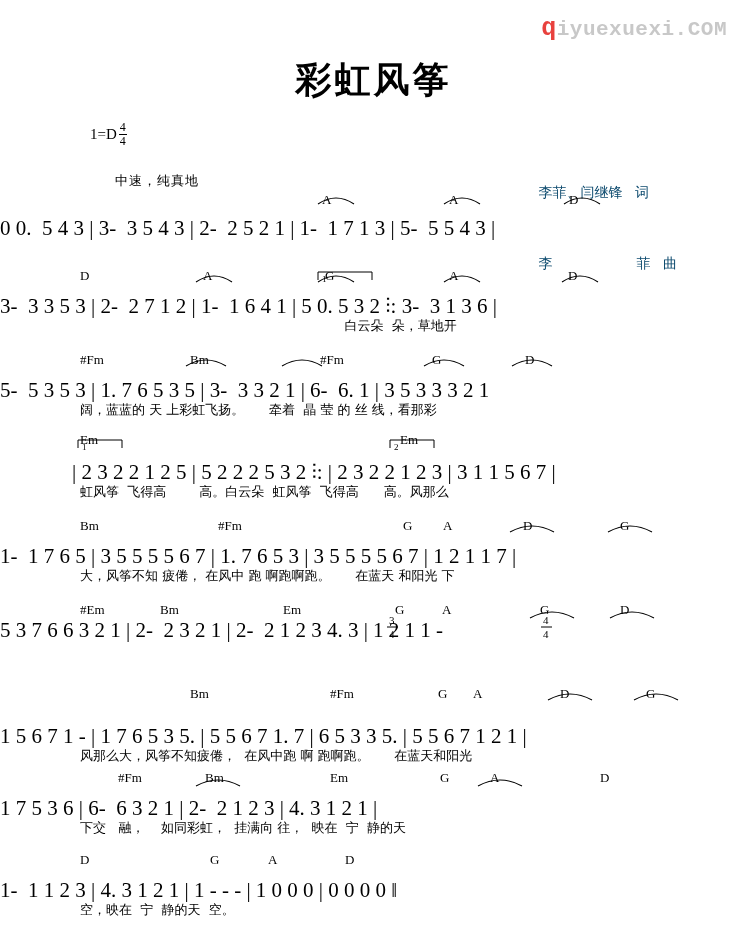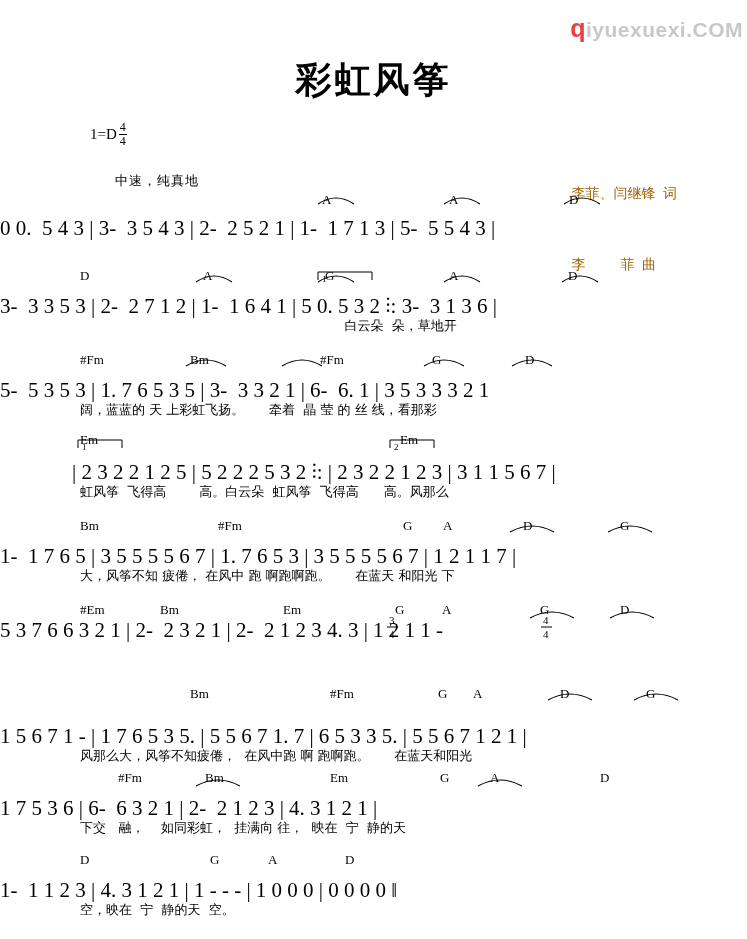--- a/index.html
+++ b/index.html
@@ -10,22 +10,22 @@
     width: 747px;
     height: 939px;
     background: #ffffff;
     font-family: "Liberation Serif", serif;
     position: relative;
     overflow: hidden;
   }
   .watermark {
     position: absolute;
     top: 14px;
-    right: 4px;
-    font-family: Liberation Sans, sans-serif;
+    right: 20px;
+    font-family: Liberation Mono, monospace;
     font-size: 21px;
     font-weight: bold;
     letter-spacing: 0.5px;
     color: #c8c8c8;
     white-space: nowrap;
   }
   .watermark .q {
     color: #e8413d;
     font-size: 25px;
   }
@@ -67,23 +67,23 @@
     top: 172px;
     font-family: "DejaVu Sans", sans-serif;
     font-size: 13px;
     color: #000;
     letter-spacing: 1px;
   }
   .credits {
     position: absolute;
     right: 70px;
     top: 134px;
-    font-family: Liberation Serif, serif;
+    font-family: Liberation Mono, monospace;
     font-size: 14px;
-    color: #a16207;
+    color: #0c4a6e;
     text-align: left;
     line-height: 1.7;
     white-space: pre;
   }
   .credits .row { display: block; }
   .credits .role { display: inline-block; width: 18px; text-align: right; }
 
   
   .system {
     position: absolute;

